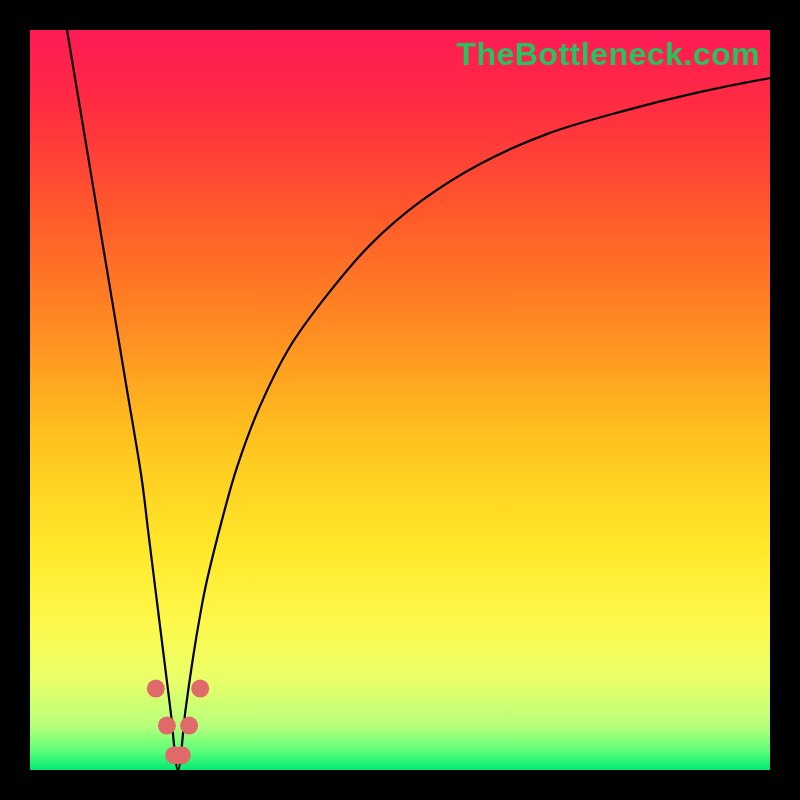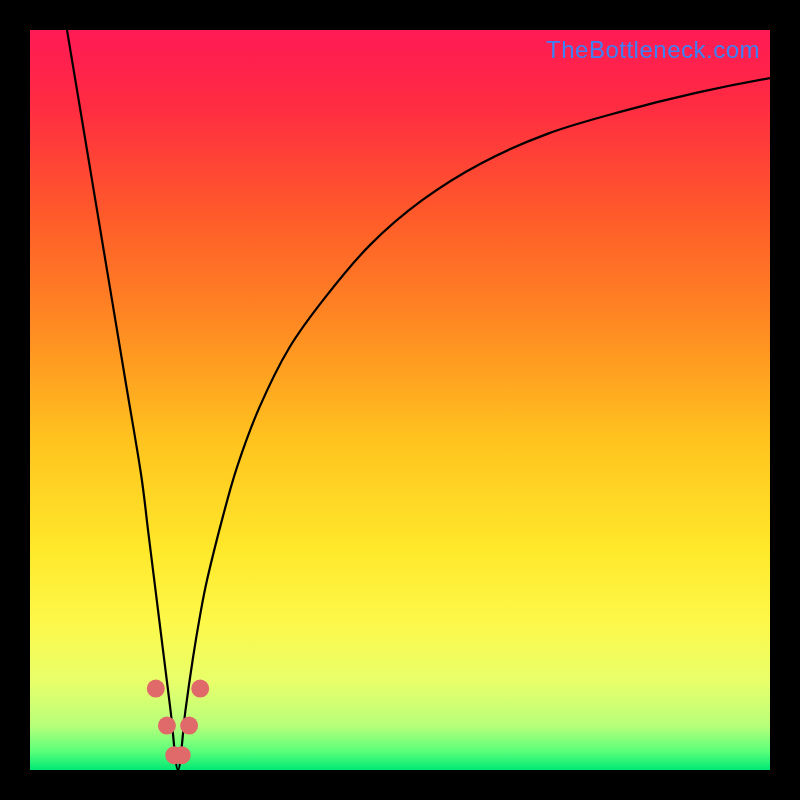--- a/index.html
+++ b/index.html
@@ -30,23 +30,23 @@
     left: 0; top: 0; width: 100%; height: 100%;
   }
   .curve-svg {
     position: absolute;
     left: 0; top: 0; width: 100%; height: 100%;
   }
   .watermark {
     position: absolute;
     top: 6px;
     right: 10px;
-    color: #3b82f6;
-    font-size: 24px;
-    font-weight: 400;
+    color: #22c55e;
+    font-size: 32px;
+    font-weight: 700;
     letter-spacing: 0.5px;
     user-select: none;
   }
 </style>
 </head>
 <body>
 
 <div class="frame">
   <div class="plot-area">
     <svg class="gradient" viewBox="0 0 740 740" preserveAspectRatio="none">

